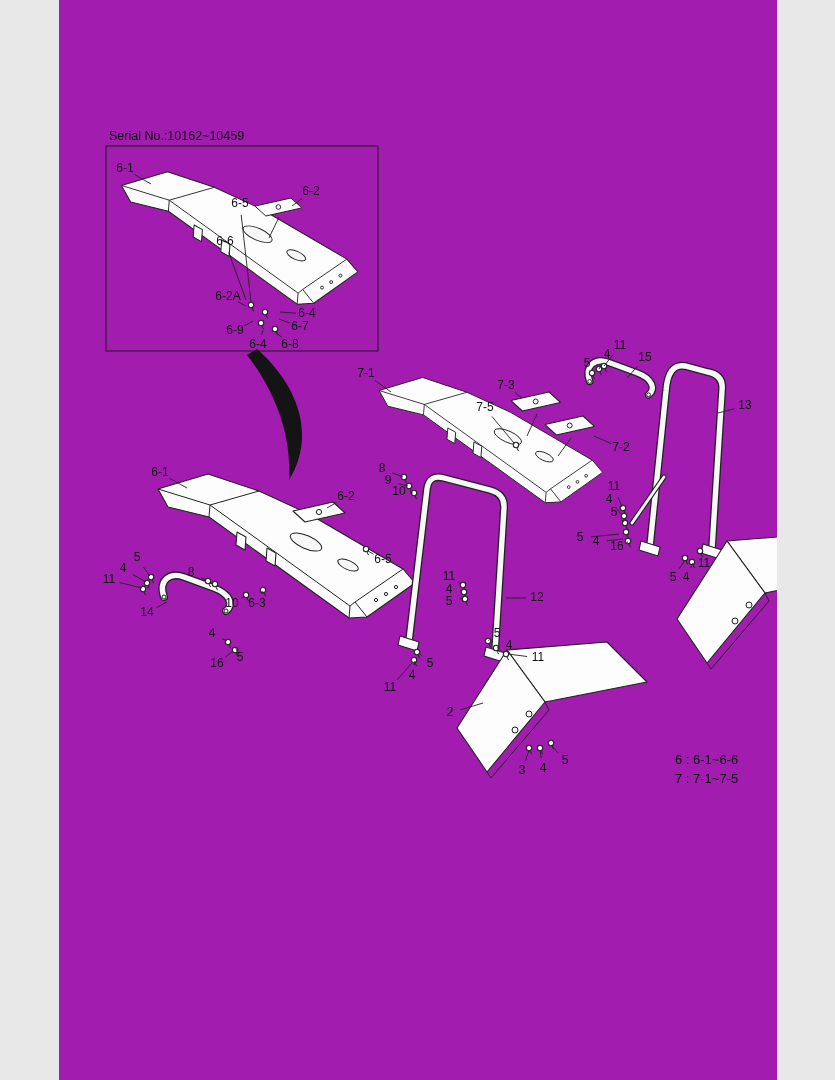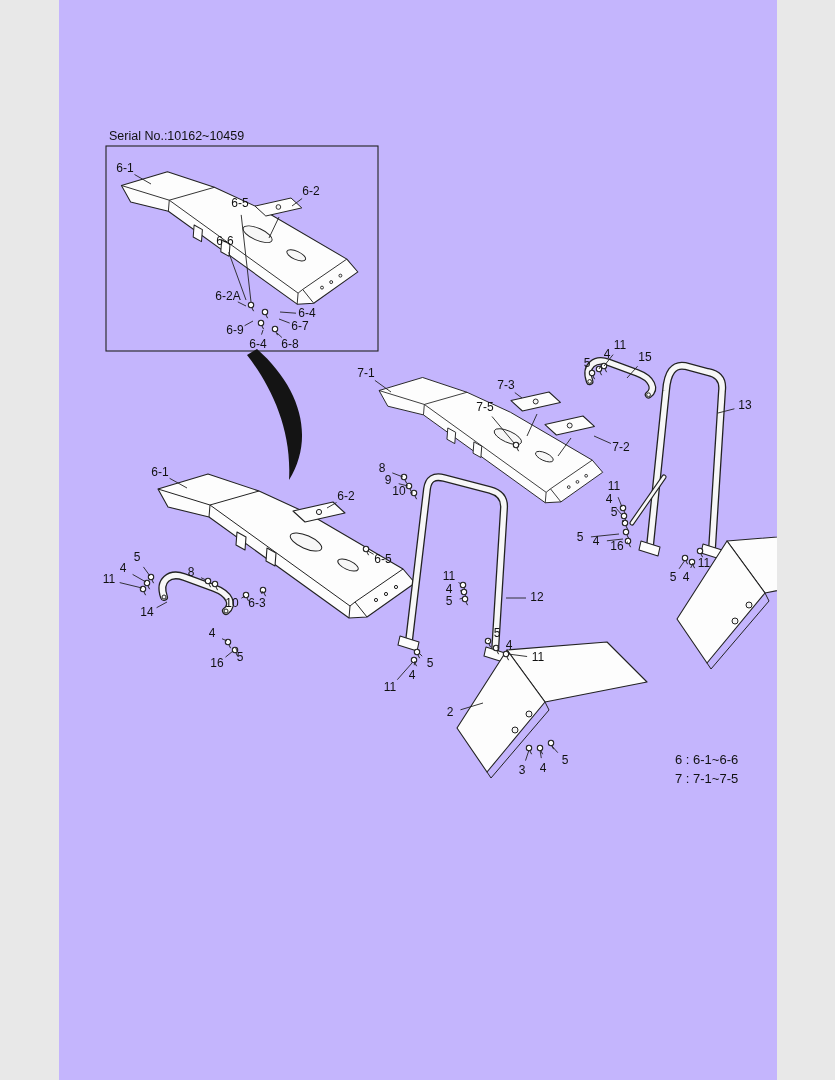--- a/index.html
+++ b/index.html
@@ -1,17 +1,17 @@
 <!DOCTYPE html>
 <html><head>
 <meta charset="utf-8">
 <title>Exploded Parts Diagram</title>
 <style>
   html,body{margin:0;padding:0;background:#e8e8e8;}
-  .stage{width:718px;height:1080px;background:#c4b5fd;margin:0 auto;position:relative;overflow:hidden;}
+  .stage{width:718px;height:1080px;background:#a21caf;margin:0 auto;position:relative;overflow:hidden;}
   svg{display:block;}
   .face{fill:#fdfdfd;stroke:#222;stroke-width:1.1;stroke-linejoin:round;}
   .ln{fill:none;stroke:#222;stroke-width:1;stroke-linejoin:round;}
   .hole{fill:#f7f7f7;stroke:#222;stroke-width:1;}
   .tube-o{fill:none;stroke:#222;stroke-width:8;stroke-linecap:round;}
   .tube-i{fill:none;stroke:#f7f7f7;stroke-width:5.4;stroke-linecap:round;}
   .tube-o2{fill:none;stroke:#222;stroke-width:5;stroke-linecap:round;}
   .tube-i2{fill:none;stroke:#f7f7f7;stroke-width:2.8;stroke-linecap:round;}
   .leader{stroke:#222;stroke-width:0.9;fill:none;}
   .callout{font:12px "Liberation Sans", sans-serif;fill:#111;text-anchor:middle;dominant-baseline:middle;}

